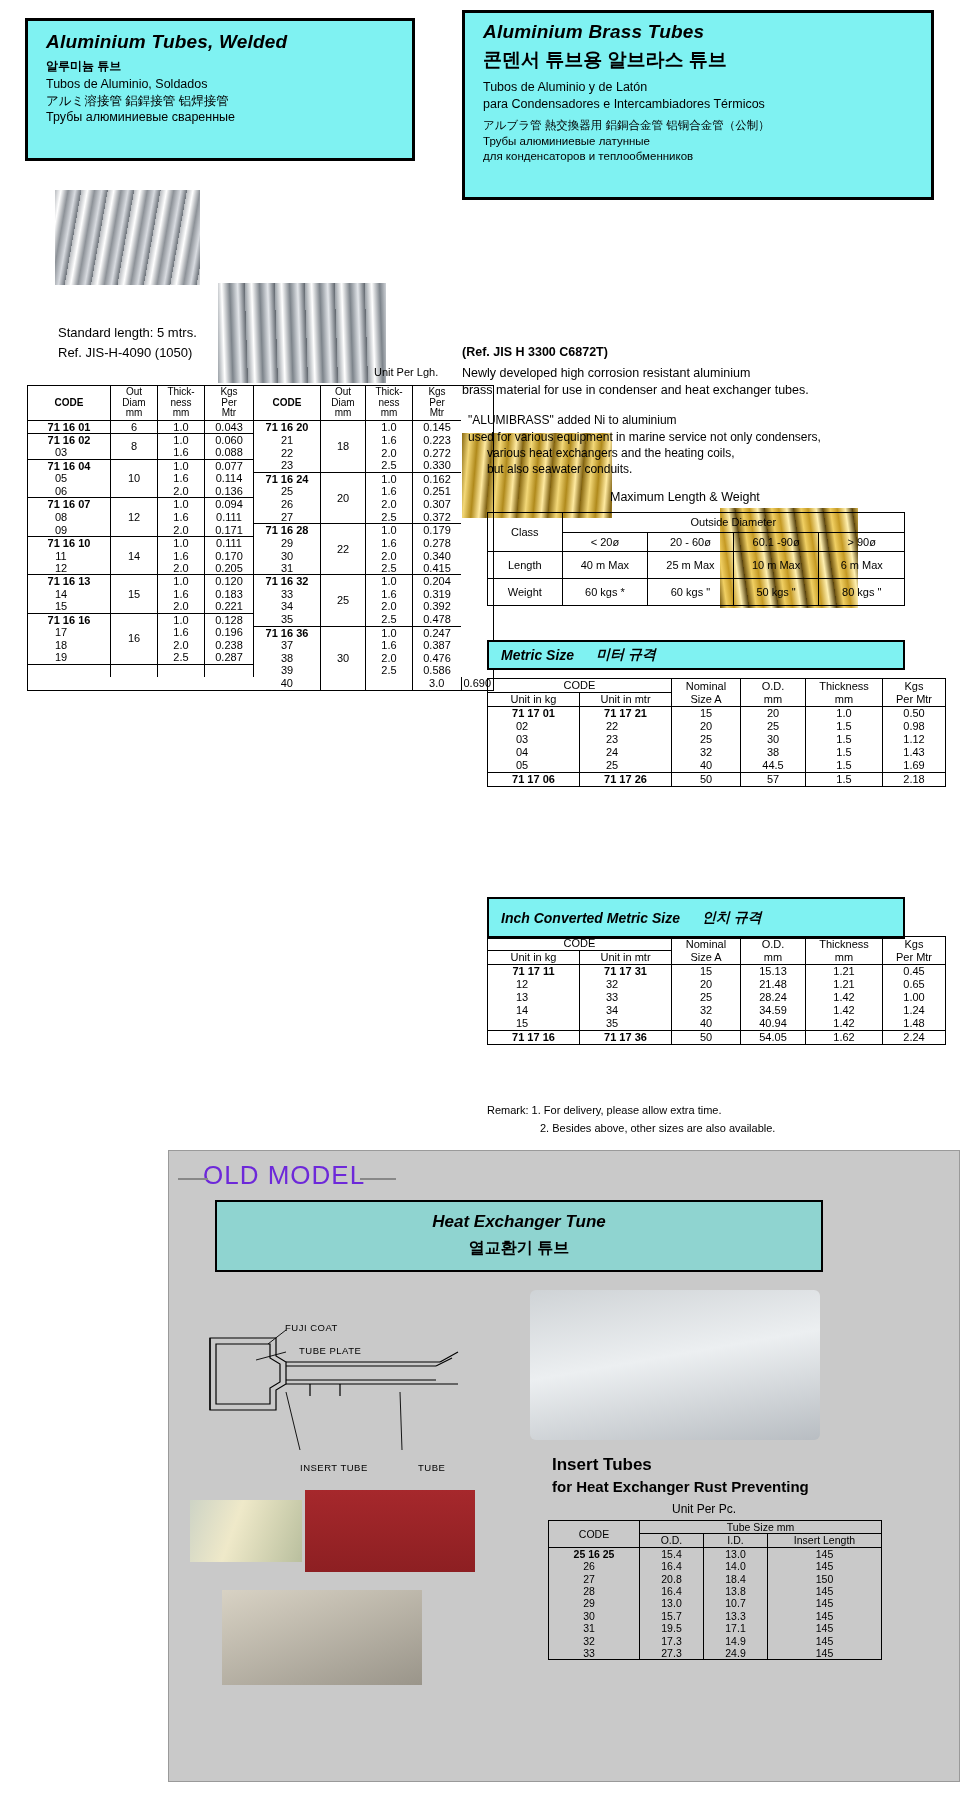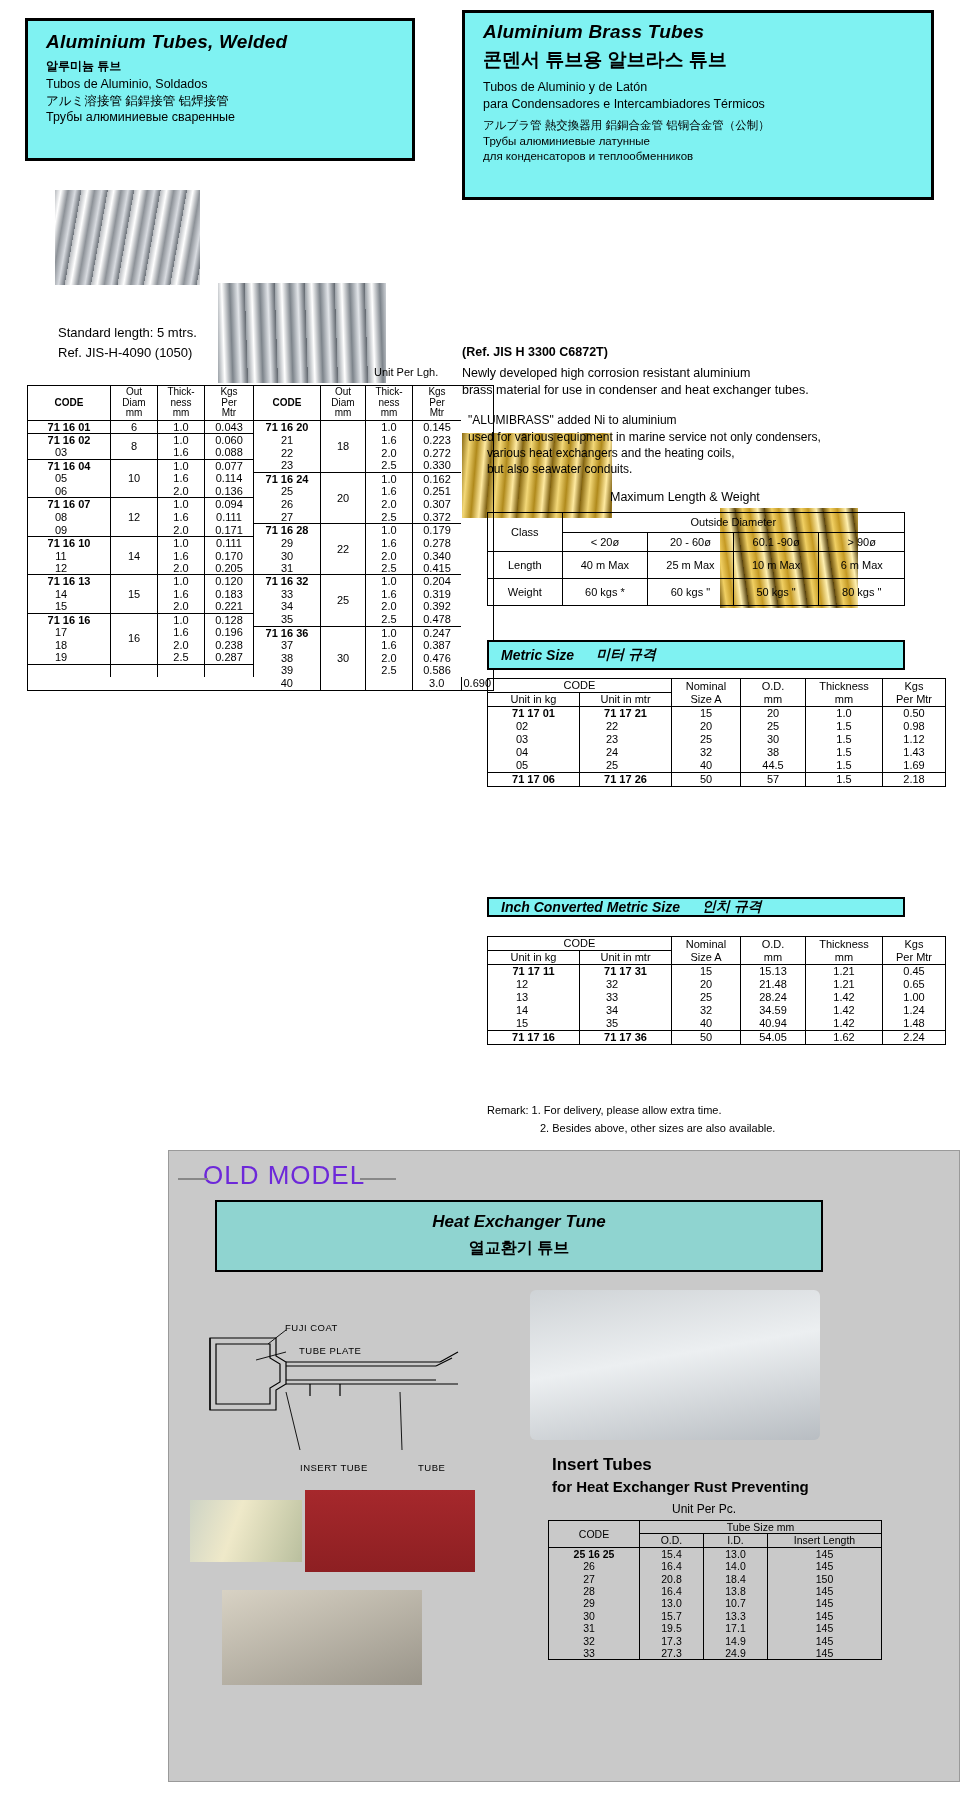--- a/index.html
+++ b/index.html
@@ -459,21 +459,21 @@
     <td class="br bold bt">71 17 26</td>
     <td class="br bt">50</td>
     <td class="br bt">57</td>
     <td class="br bt">1.5</td>
     <td class="bt">2.18</td>
   </tr>
 </tbody>
     </table>
 </div>
 
-<div class="abs bluebar" style="left:487px;top:897px;width:418px;height:20px;padding-left:12px;">
+<div class="abs bluebar" style="left:487px;top:897px;width:418px;height:42px;padding-left:12px;">
   <span>Inch Converted Metric Size</span>
   <span style="display:inline-block;width:22px;"></span>
   <span>인치 규격</span>
 </div>
 
 <div class="abs" style="left:487px;top:936px;">
 <table class="mt" style="border:1px solid #000;">
   <tbody>
         <tr>
     <td class="bb br" colspan="2" style="width:170px;">CODE</td>

